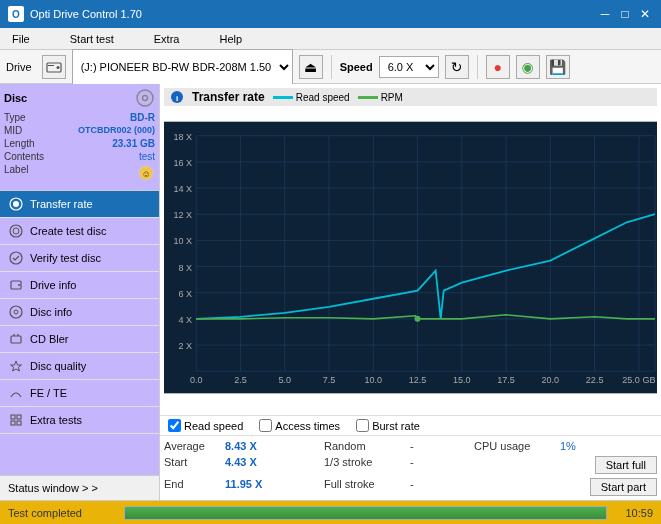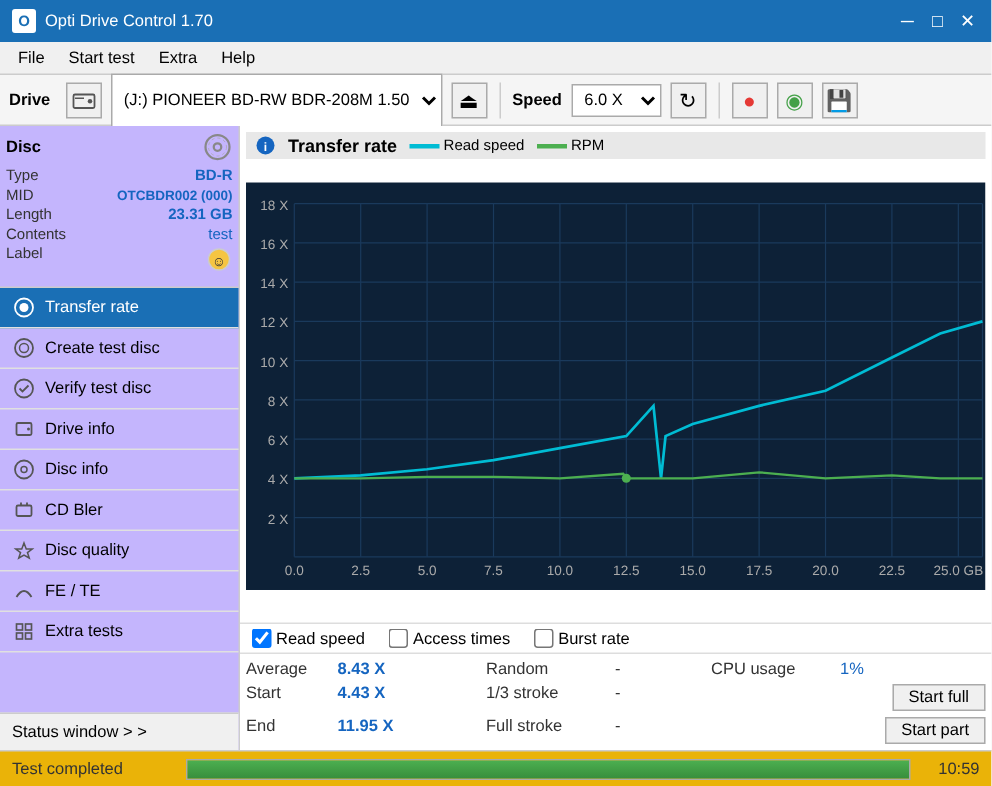--- a/index.html
+++ b/index.html
@@ -56,40 +56,41 @@
     }
 
     
     #menu-bar {
       background: #f0f0f0;
       height: 22px;
       display: flex;
       align-items: center;
       padding: 0 4px;
       border-bottom: 1px solid #ccc;
+      gap: 24px;
     }
     .menu-item {
       padding: 2px 8px;
       cursor: pointer;
       font-size: 11px;
     }
 
     
     #toolbar {
       background: #f5f5f5;
       height: 34px;
       display: flex;
       align-items: center;
       padding: 0 6px;
       gap: 6px;
       border-bottom: 1px solid #ccc;
     }
     #drive-label {
       font-size: 11px;
-      font-weight: bold;
+      font-weight: normal;
       margin-right: 4px;
     }
     #drive-select {
       height: 36px;
       font-size: 11px;
       border: 1px solid #aaa;
       background: white;
       padding: 0 4px;
       min-width: 200px;
     }

